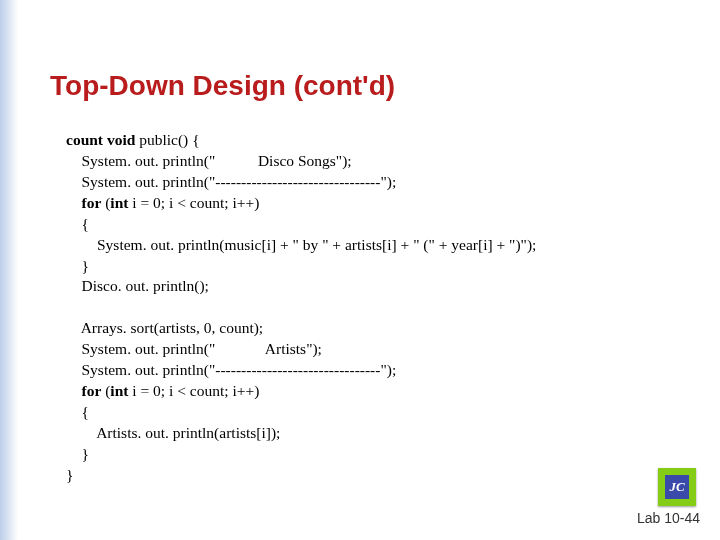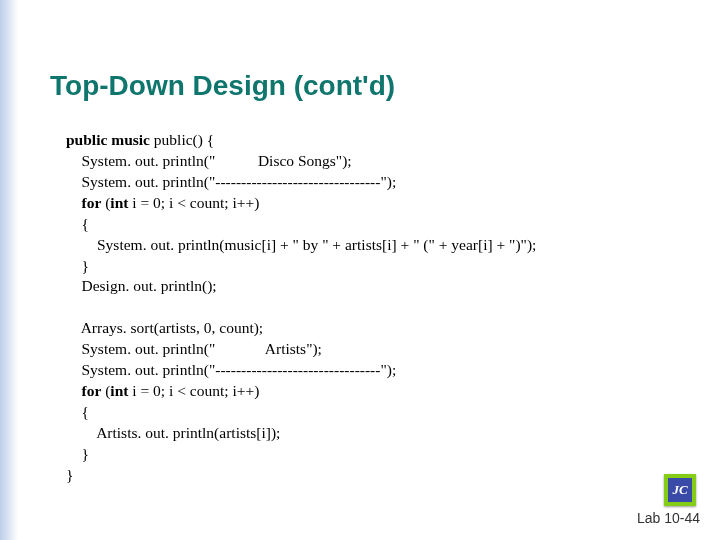--- a/index.html
+++ b/index.html
@@ -23,40 +23,40 @@
   .slide {
     position: absolute;
     left: 50px;
     top: 70px;
     right: 30px;
   }
   .title {
     font-family: Arial, Helvetica, sans-serif;
     font-weight: bold;
     font-size: 28px;
-    color: #0f766e;
+    color: #b91c1c;
     margin-bottom: 28px;
   }
   .code {
     font-family: "Times New Roman", Times, serif;
     font-size: 15.5px;
     color: #000;
     line-height: 1.35;
     white-space: pre;
     margin-left: 16px;
   }
   .kw { font-weight: bold; }
   .footer-logo {
     position: absolute;
     right: 24px;
     bottom: 34px;
     width: 24px;
     height: 24px;
     background: #3a4aa8;
-    border: 4px solid #84cc16;
+    border: 7px solid #84cc16;
     box-shadow: 0 1px 2px rgba(0,0,0,0.4);
     display: flex;
     align-items: center;
     justify-content: center;
     font-family: Georgia, serif;
     font-style: italic;
     font-weight: bold;
     color: #fff;
     font-size: 13px;
   }
@@ -70,28 +70,28 @@
   }
 </style>
 </head>
 <body>
 
 <div class="left-edge"></div>
 
 <div class="slide">
   <div class="title">Top-Down Design (cont'd)</div>
 
-  <div class="code"><span class="kw">public music</span><span> public() {</span>
+  <div class="code"><span class="kw">count void</span><span> public() {</span>
 <span>    System. out. println("           Disco Songs");</span>
 <span>    System. out. println("--------------------------------");</span>
 <span class="kw">    for</span><span> (</span><span class="kw">int</span><span> i = 0; i &lt; count; i++)</span>
 <span>    {</span>
 <span>        System. out. println(music[i] + " by " + artists[i] + " (" + year[i] + ")");</span>
 <span>    }</span>
-<span>    Design. out. println();</span>
+<span>    Disco. out. println();</span>
 <span></span>
 <span>    Arrays. sort(artists, 0, count);</span>
 <span>    System. out. println("             Artists");</span>
 <span>    System. out. println("--------------------------------");</span>
 <span class="kw">    for</span><span> (</span><span class="kw">int</span><span> i = 0; i &lt; count; i++)</span>
 <span>    {</span>
 <span>        Artists. out. println(artists[i]);</span>
 <span>    }</span>
 <span>}</span></div>
 </div>

